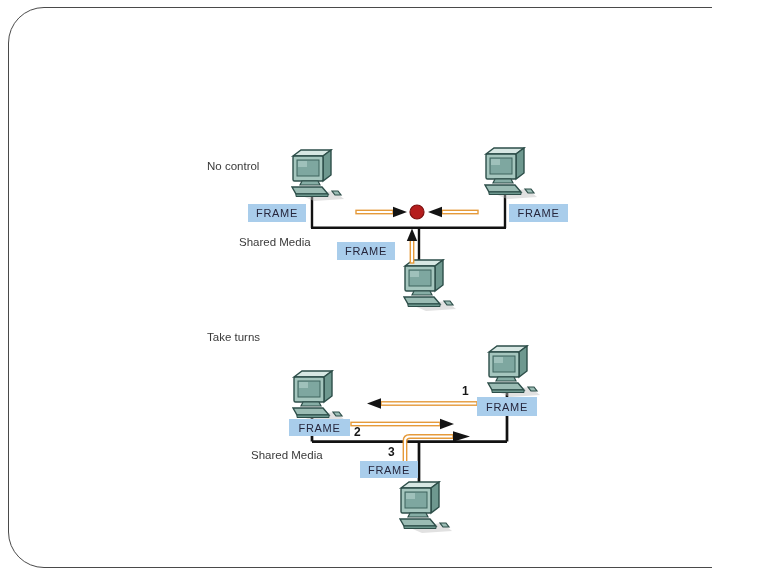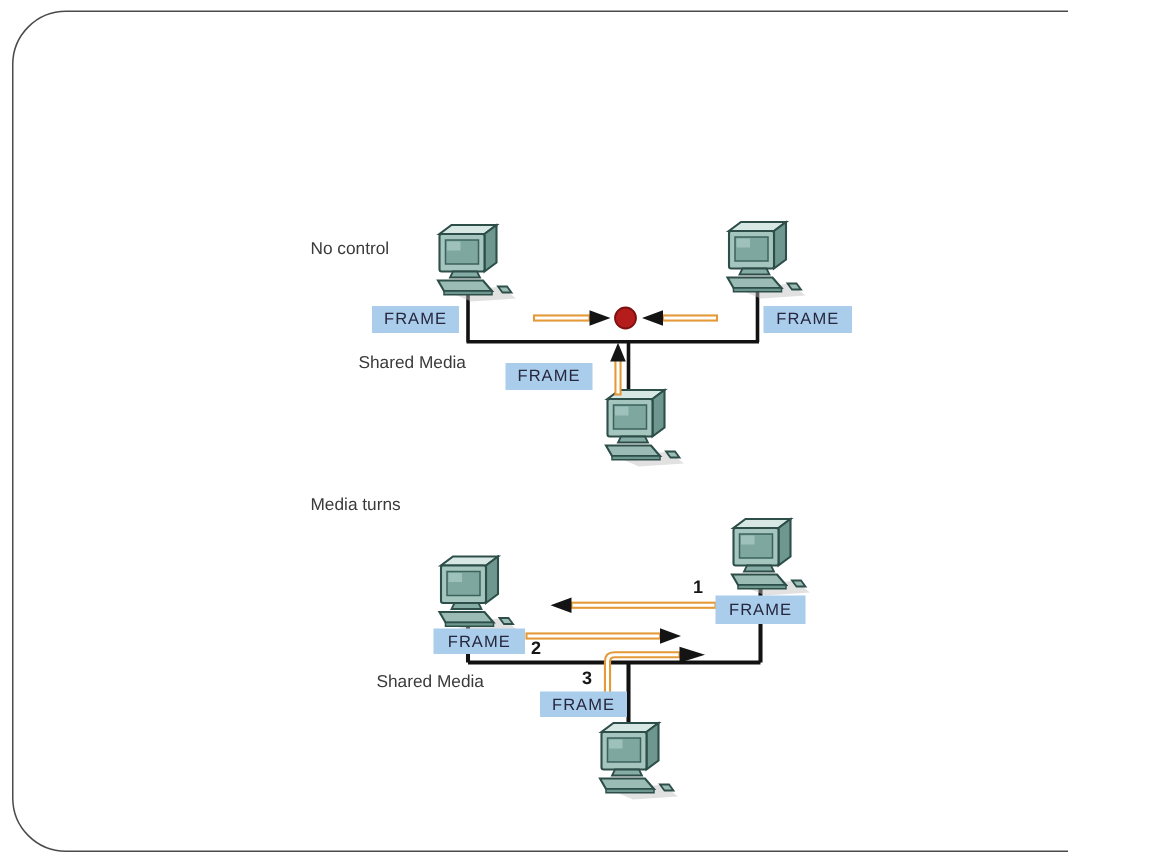--- a/index.html
+++ b/index.html
@@ -90,21 +90,21 @@
       <polygon class="head" points="454,424 440,418.8 440,429.2"></polygon>
     </g>
     <g>
       <path class="shaft" d="M403.3 463 L403.3 441 Q403.3 434.8 409.5 434.8 L453 434.8 L453 438.2 L410 438.2 Q406.7 438.2 406.7 441 L406.7 463 Z"></path>
       <polygon class="head" points="470,436.5 453,431.2 453,441.8"></polygon>
     </g>
   </svg>
 
   <div class="txt-label" style="left:207px;top:160px;">No control</div>
   <div class="txt-label" style="left:239px;top:236px;">Shared Media</div>
-  <div class="txt-label" style="left:207px;top:331px;">Media turns</div>
+  <div class="txt-label" style="left:207px;top:331px;">Take turns</div>
   <div class="txt-label" style="left:251px;top:449px;">Shared Media</div>
 
   <div class="frame-box" style="left:248px;top:204px;width:58px;height:18px;">FRAME</div>
   <div class="frame-box" style="left:509px;top:204px;width:59px;height:18px;">FRAME</div>
   <div class="frame-box" style="left:337px;top:242px;width:58px;height:18px;">FRAME</div>
 
   <div class="frame-box" style="left:477px;top:397px;width:60px;height:19px;">FRAME</div>
   <div class="frame-box" style="left:289px;top:419px;width:61px;height:17px;">FRAME</div>
   <div class="frame-box" style="left:360px;top:461px;width:58px;height:17px;">FRAME</div>
 

